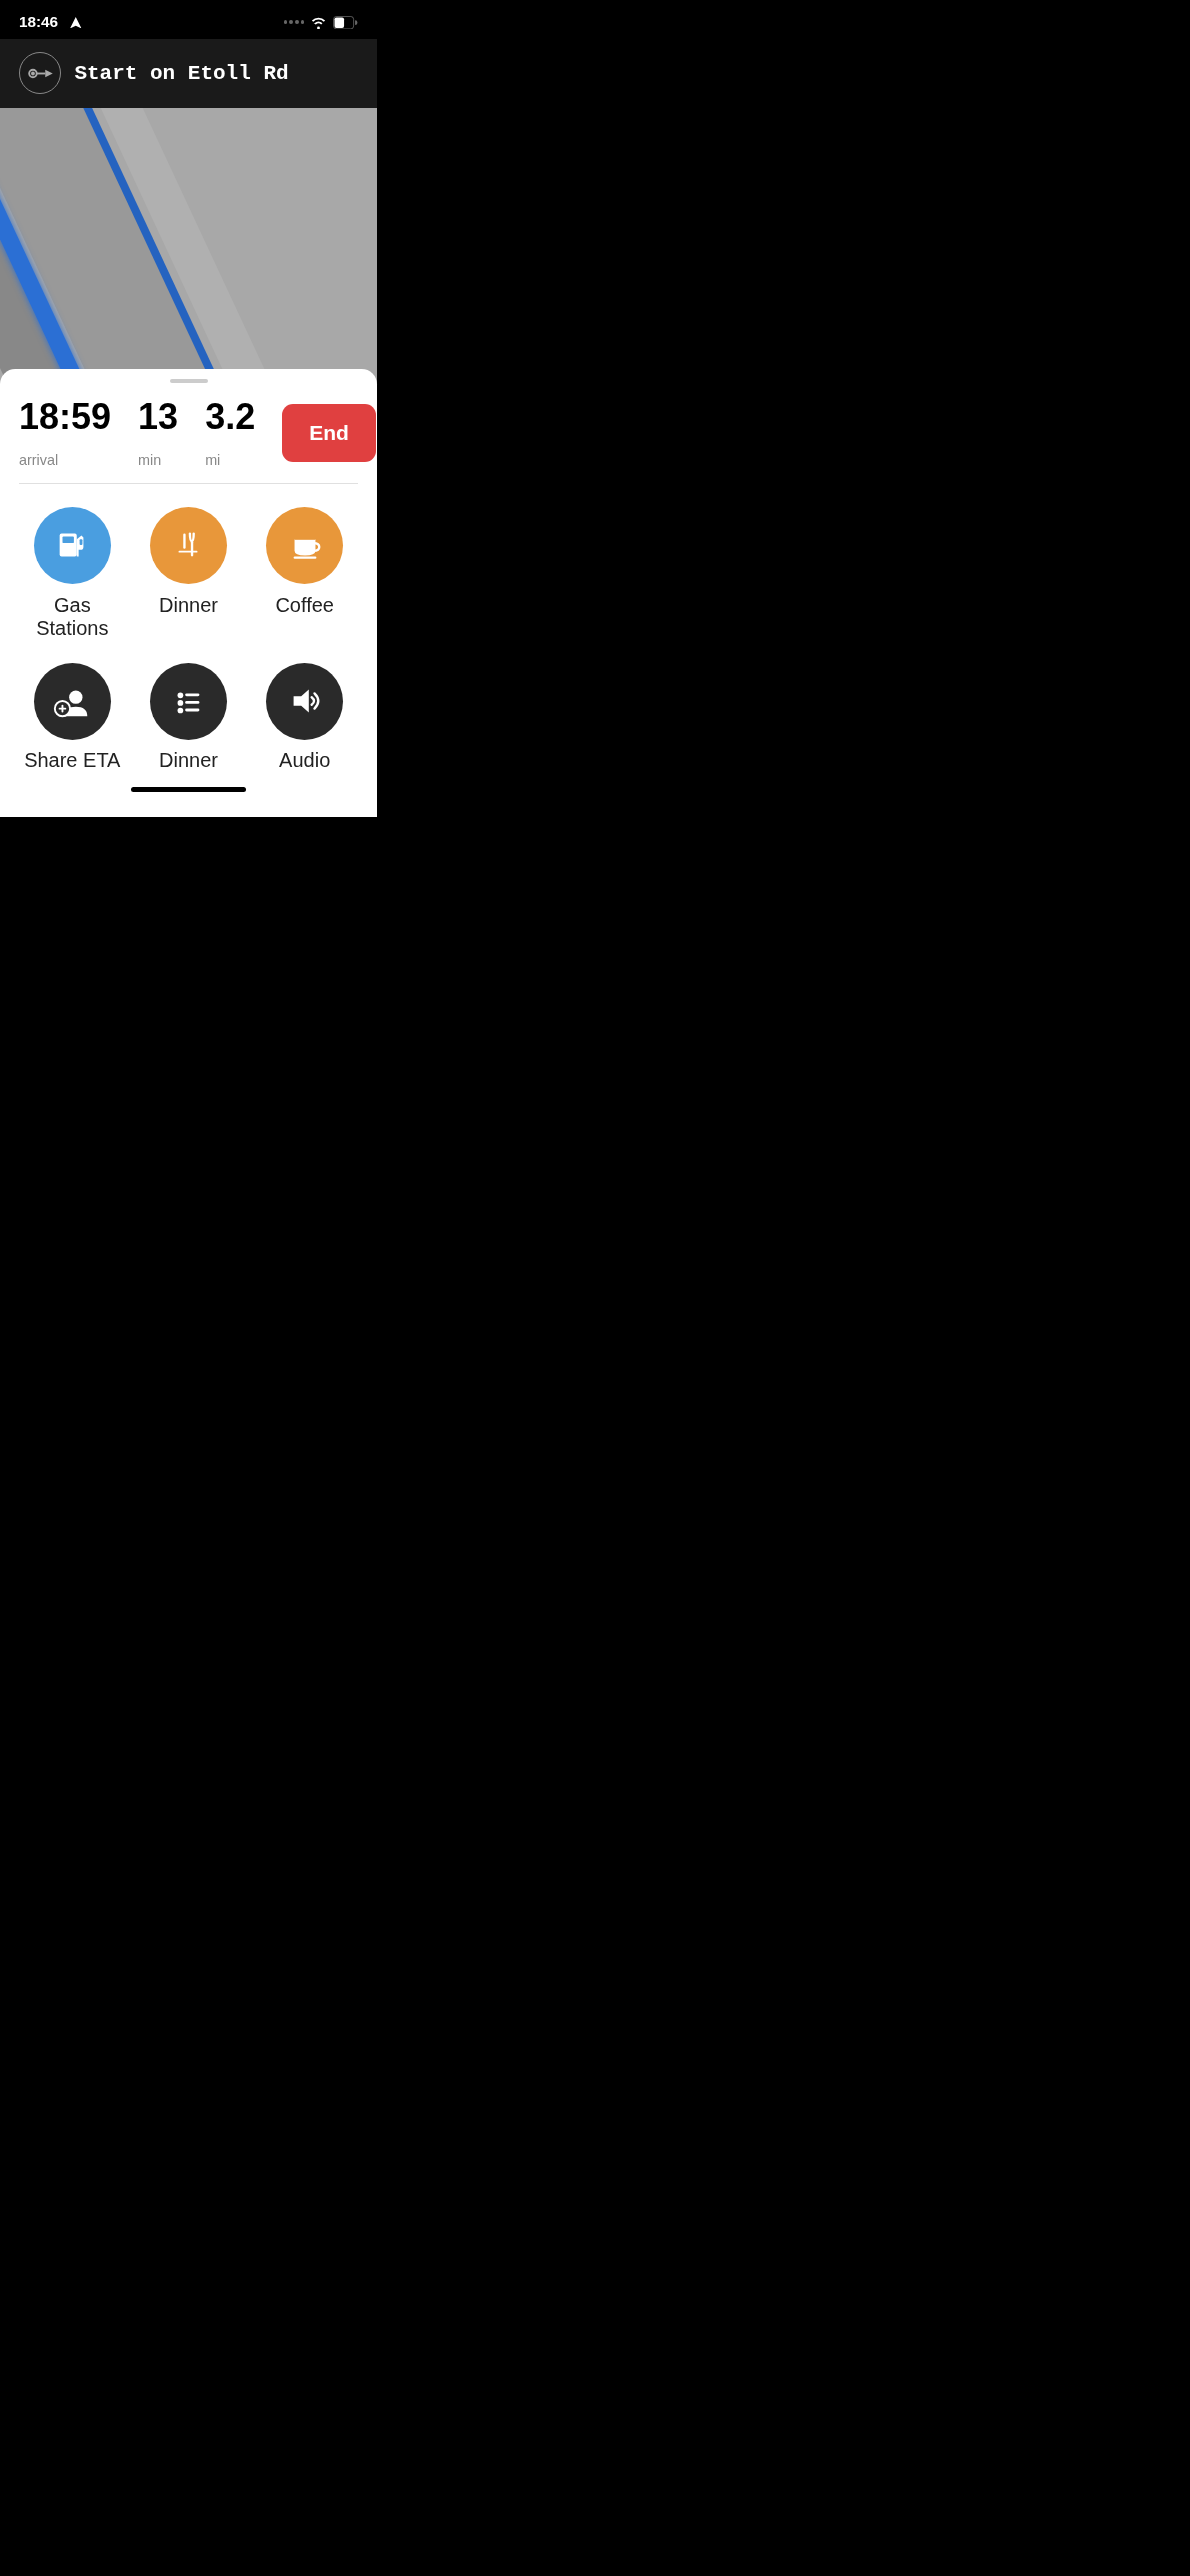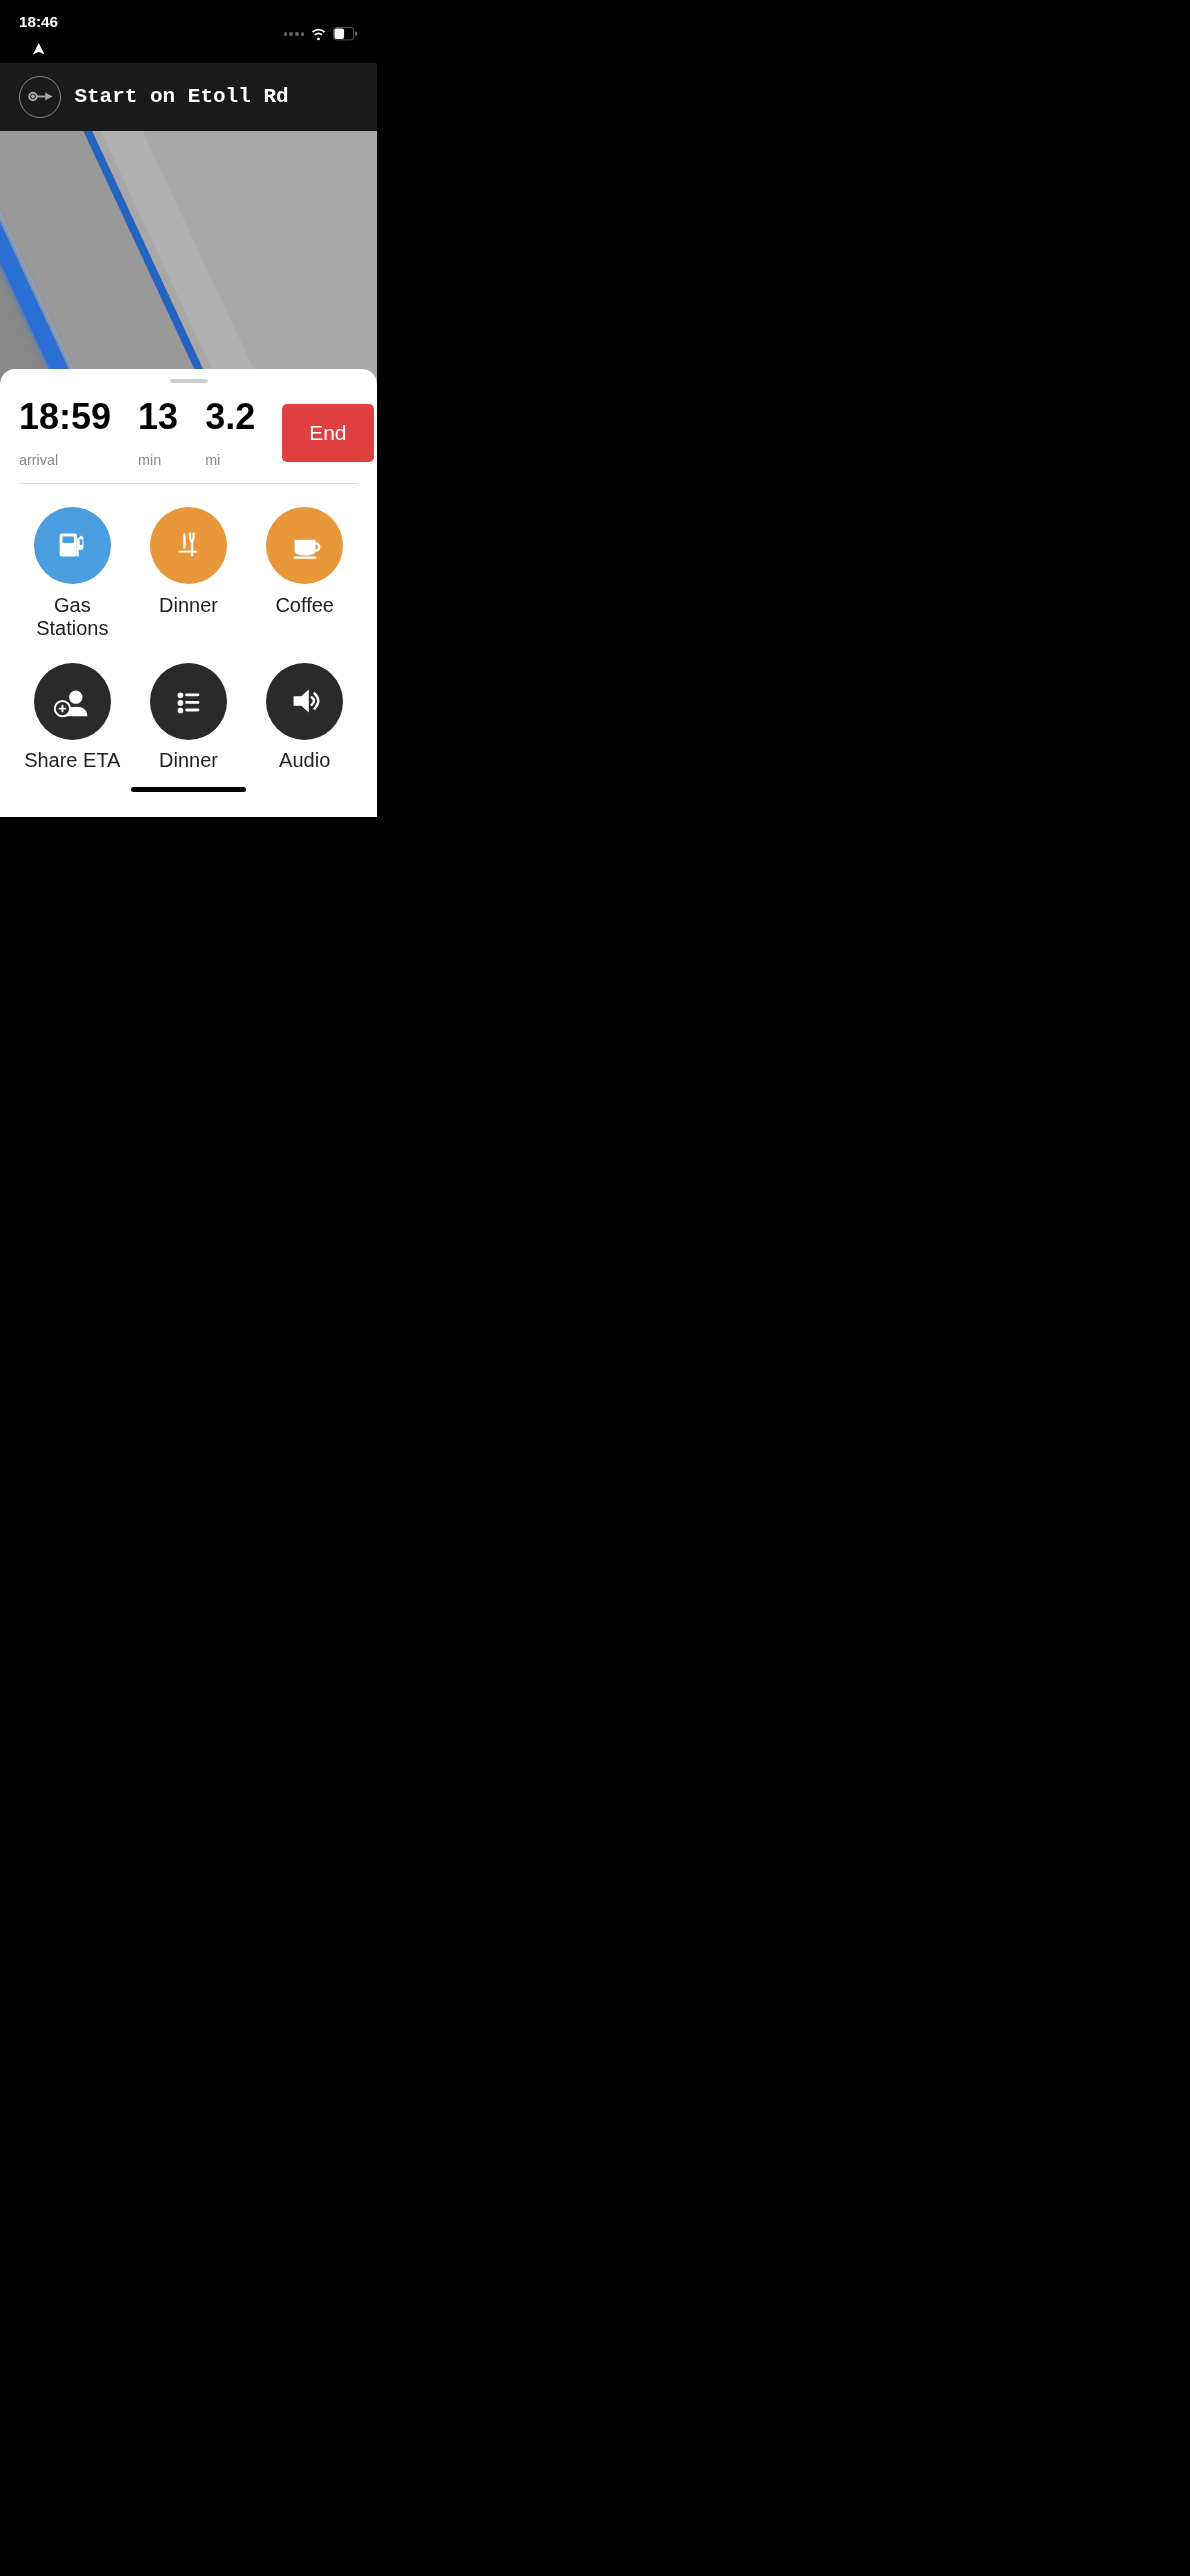--- a/index.html
+++ b/index.html
@@ -23,21 +23,20 @@
       background: #000;
       z-index: 100;
     }
     .status-time {
       color: #fff;
       font-size: 15.3px;
       font-weight: 600;
       display: flex;
       align-items: center;
       gap: 12px;
-      flex-direction: column;
     }
     .status-time svg { width: 11.5px; height: 11.5px; }
     .status-icons {
       display: flex;
       align-items: center;
       gap: 5.8px;
     }
     .dots {
       display: flex; gap: 1.9px;
     }
@@ -173,24 +172,24 @@
     .trip-label {
       font-size: 14.4px;
       color: #888;
       margin-top: 17px;
     }
     .end-button {
       margin-left: auto;
       background: #e04040;
       color: #fff;
       border: none;
-      border-radius: 5px;
+      border-radius: 11px;
       padding: 17px 27px;
       font-size: 21px;
-      font-weight: 400;
+      font-weight: 700;
       cursor: pointer;
     }
 
     .divider {
       height: 1px;
       background: #e0e0e0;
       margin: 0 19px 23px;
     }
 
     

